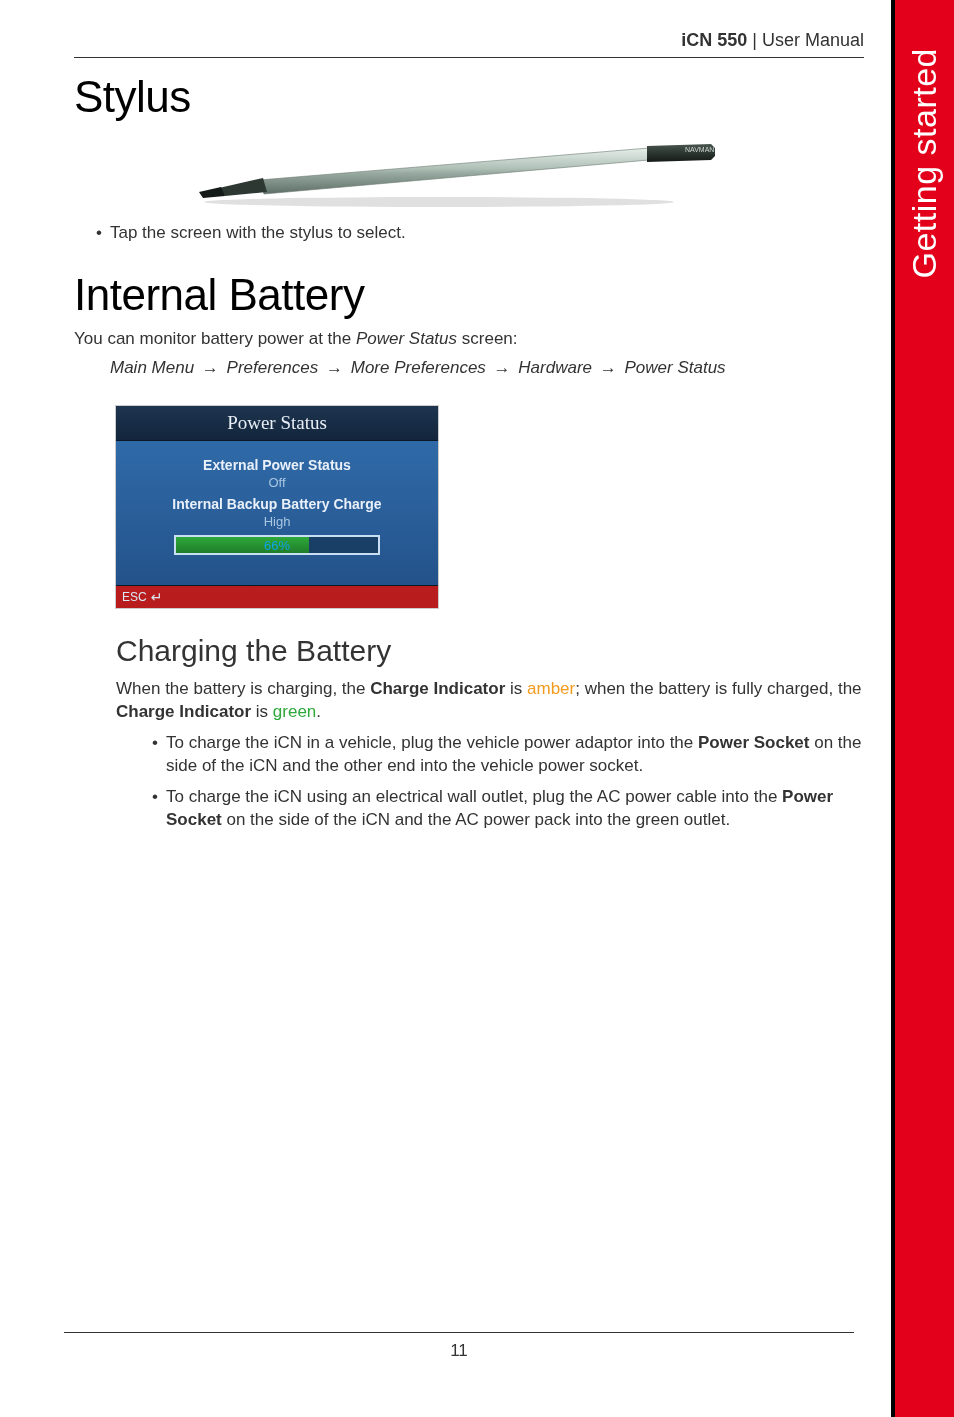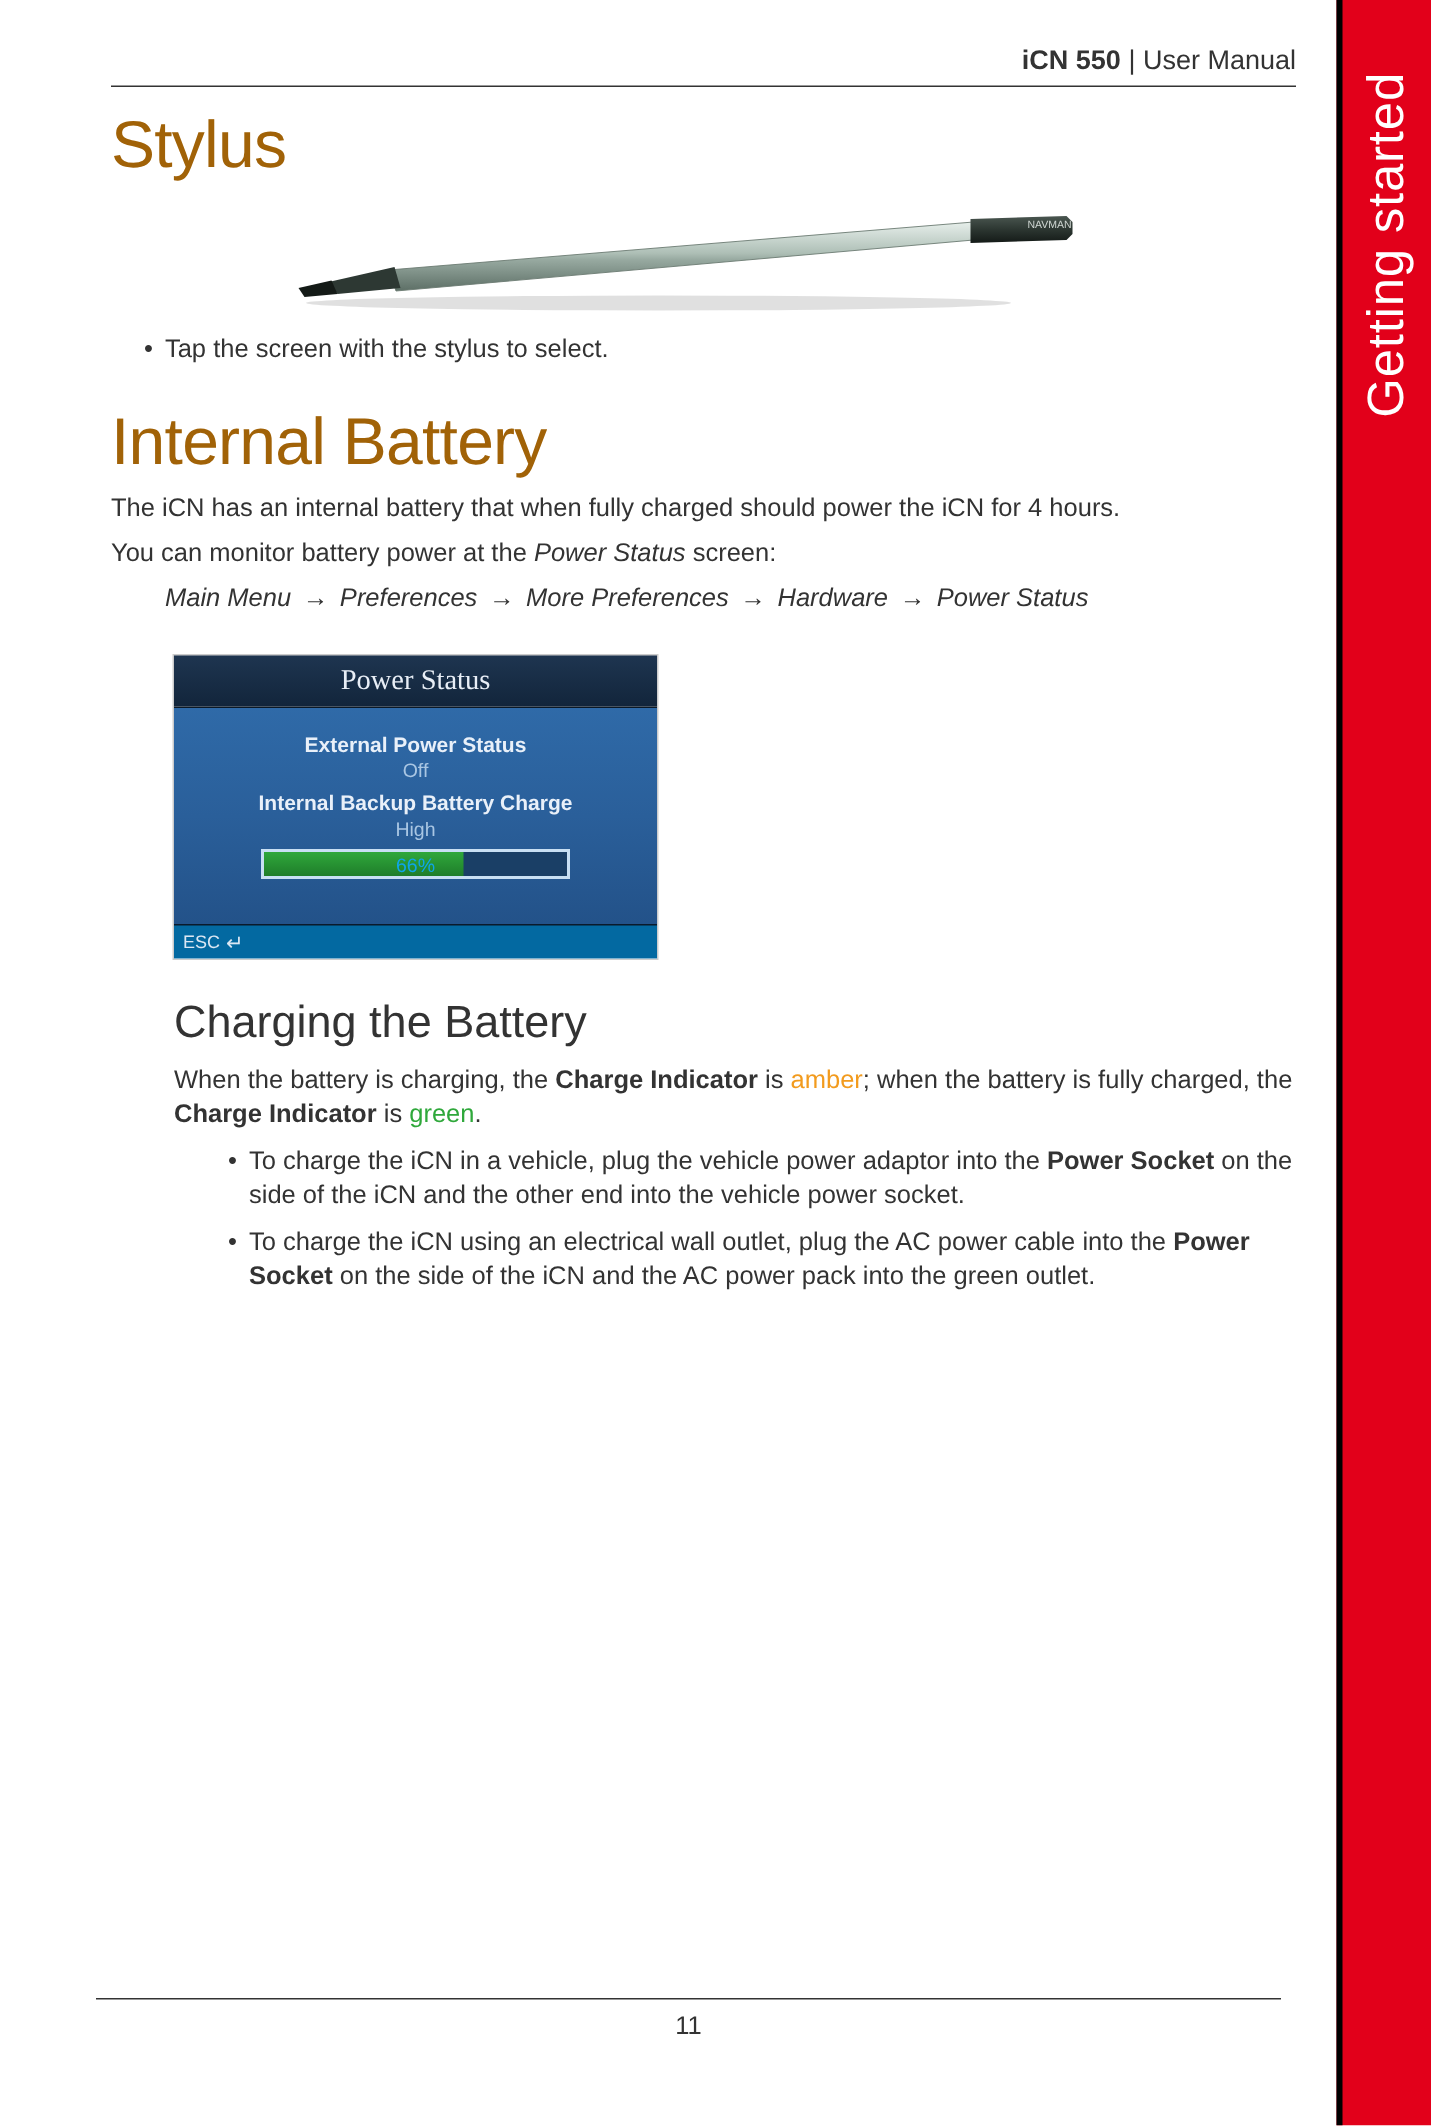--- a/index.html
+++ b/index.html
@@ -47,21 +47,21 @@
     margin-bottom: 14px;
     text-align: right;
     font-size: 18px;
     color: #333;
     font-weight: 300;
   }
   .header-line b { font-weight: 600; }
   h1 {
     font-size: 44px;
     font-weight: 300;
-    color: #a16207;
+    color: #000000;
     letter-spacing: -0.5px;
     margin-top: 6px;
     margin-bottom: 8px;
   }
   .stylus-img {
     width: 560px;
     height: 80px;
     margin: 0 auto 10px auto;
   }
   .stylus-svg { display:block; margin: 0 auto; }
@@ -137,21 +137,21 @@
   .ps-bar-fill {
     position: absolute; left:0; top:0; bottom:0;
     width: 66%;
     background: linear-gradient(180deg, #2fa83b 0%, #1f7d2a 100%);
   }
   .ps-bar-text {
     position: absolute; left:0; right:0; top:0; bottom:0;
     text-align:center; color:#0ea5e9; font-size:13px; line-height:18px;
   }
   .ps-esc {
-    background: #0369a1;
+    background: #b91c1c;
     color: #dbe7f3;
     font-size: 12px;
     padding: 3px 6px;
     display: flex;
     align-items: center;
     gap: 4px;
     border-top: 1px solid #0b1a2b;
   }
   .ps-esc .ret { font-size: 14px; }
   h2 {
@@ -247,21 +247,20 @@
       </svg>
     </div>
 
 
     <ul class="bullets">
       <li>Tap the screen with the stylus to select.</li>
     </ul>
 
     <h1>Internal Battery</h1>
 
-    <p class="body">The iCN has an internal battery that when fully charged should power the iCN for 4 hours.</p>
     <p class="body"><span>You can monitor battery power at the </span><span class="italic">Power Status</span><span> screen:</span></p>
 
     <div class="breadcrumb">
       <span>Main Menu</span>
       <span class="arrow">→</span>
       <span>Preferences</span>
       <span class="arrow">→</span>
       <span>More Preferences</span>
       <span class="arrow">→</span>
       <span>Hardware</span>

